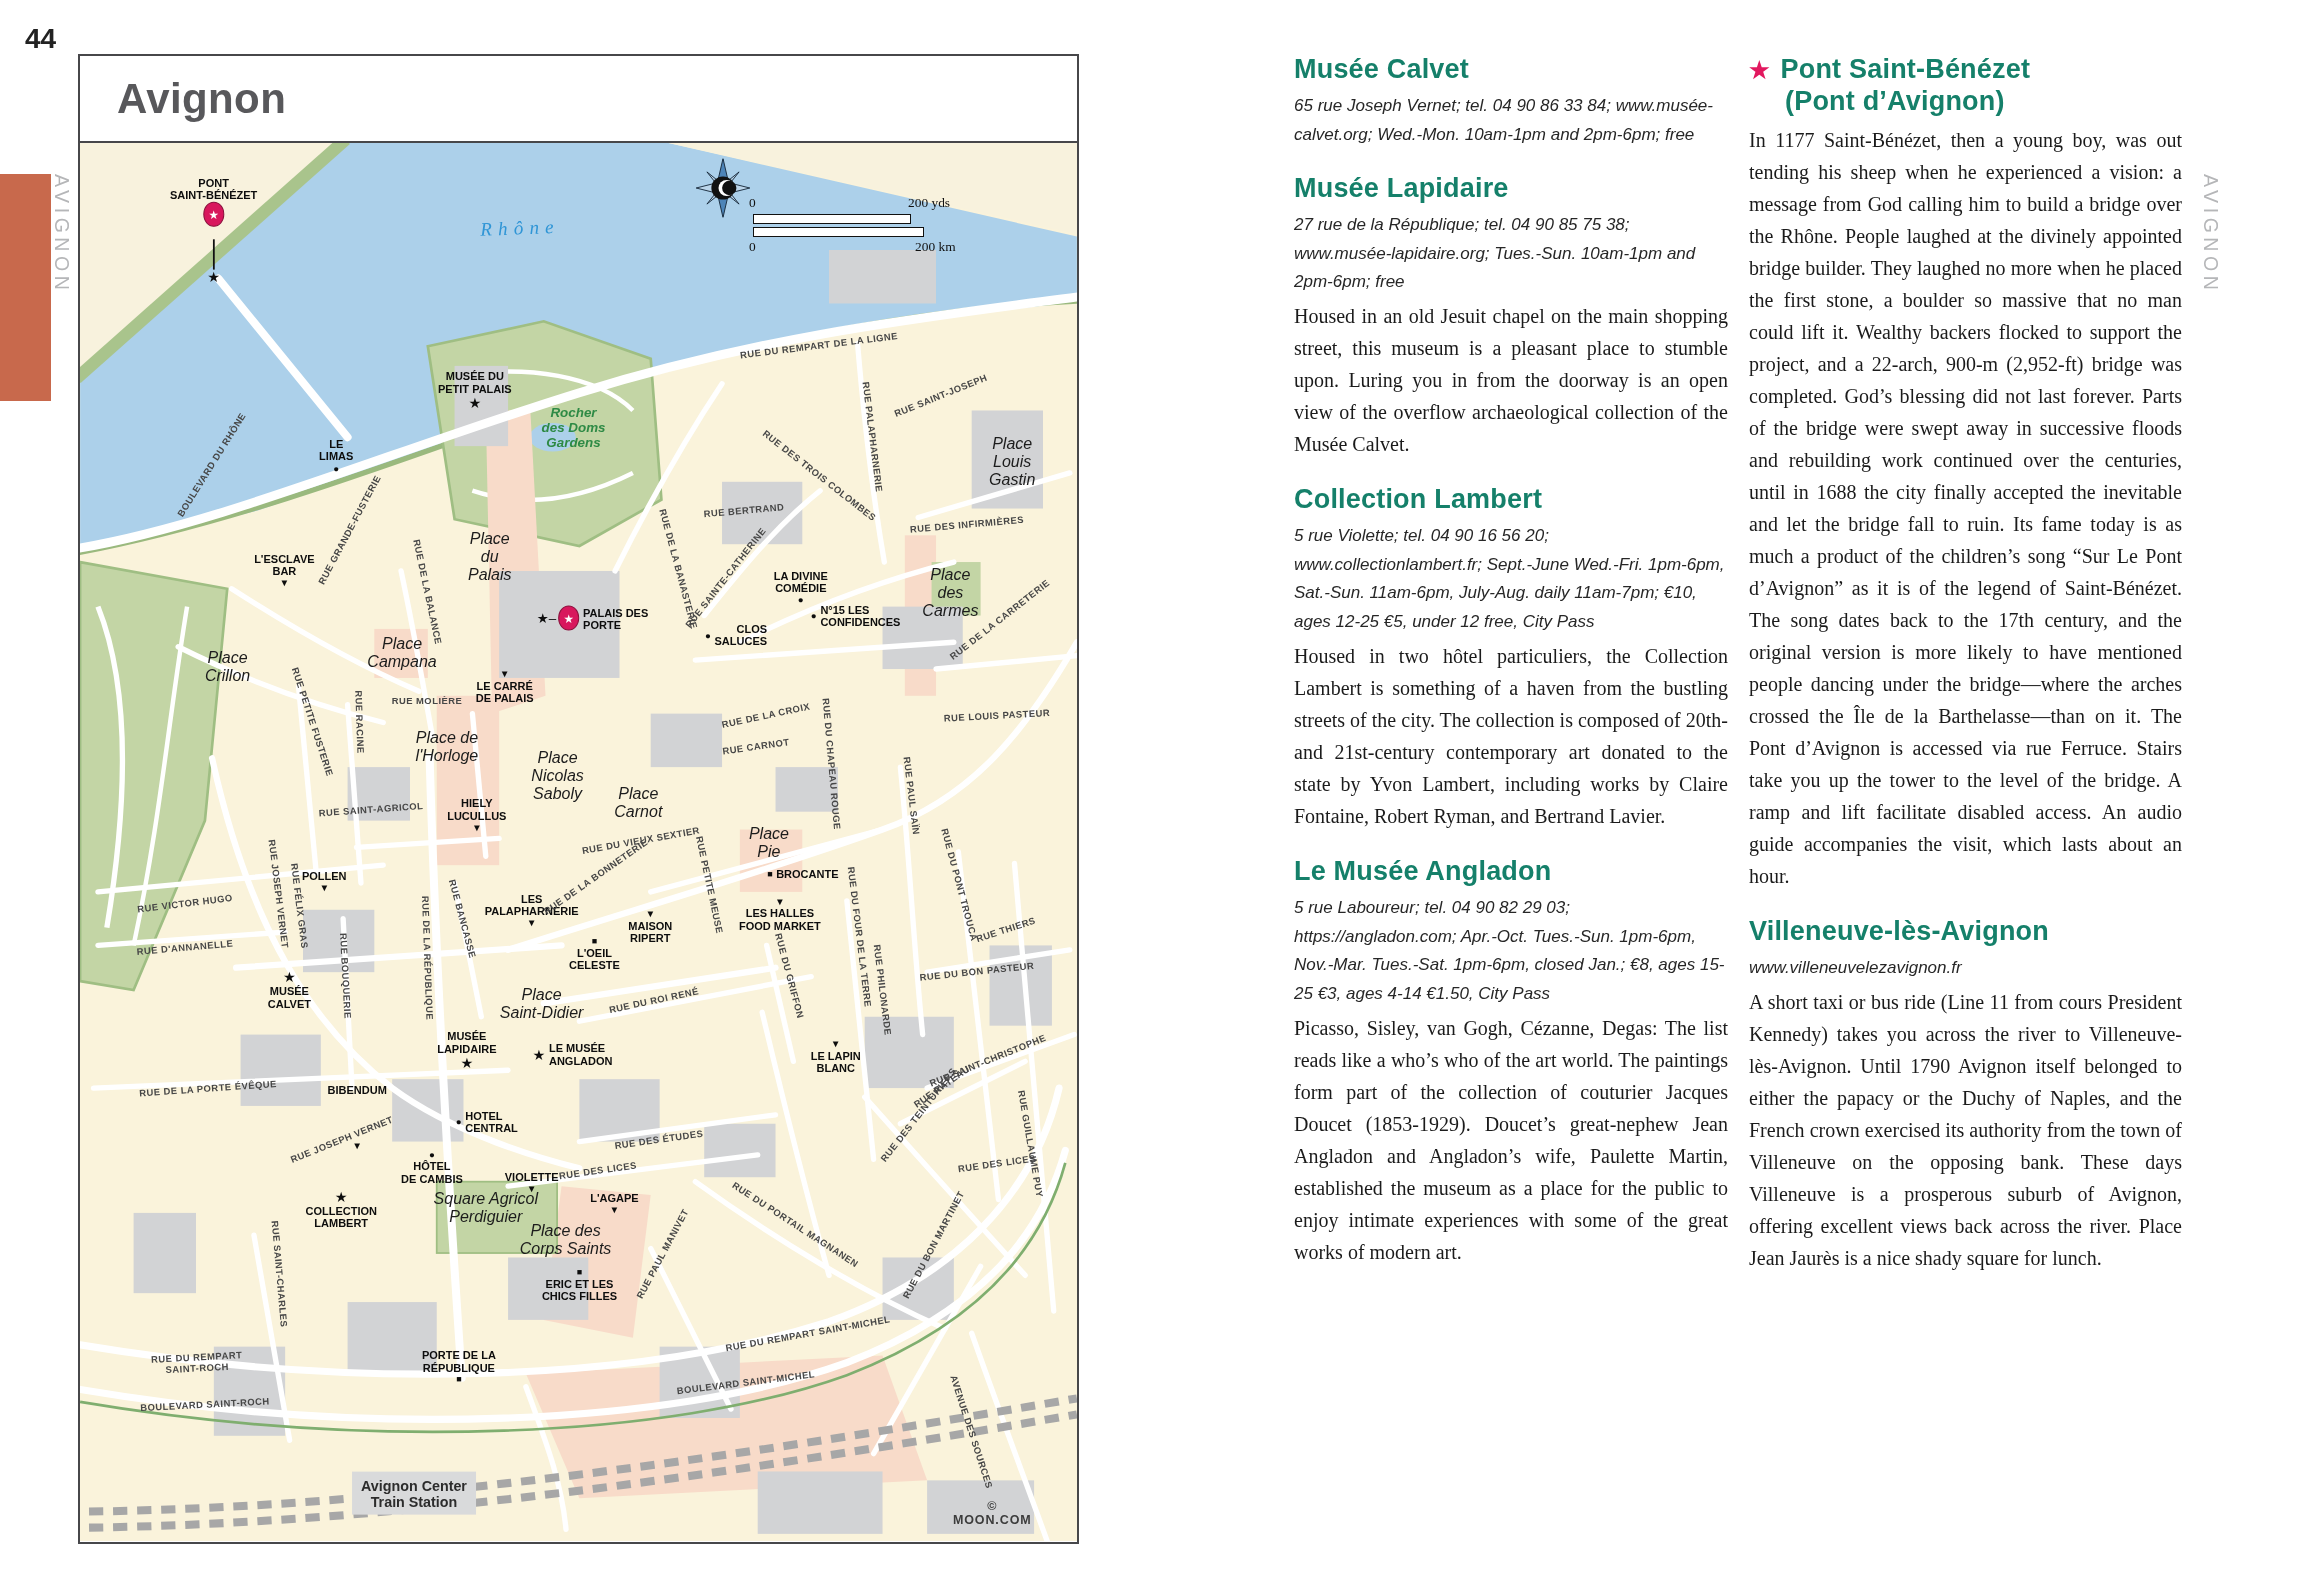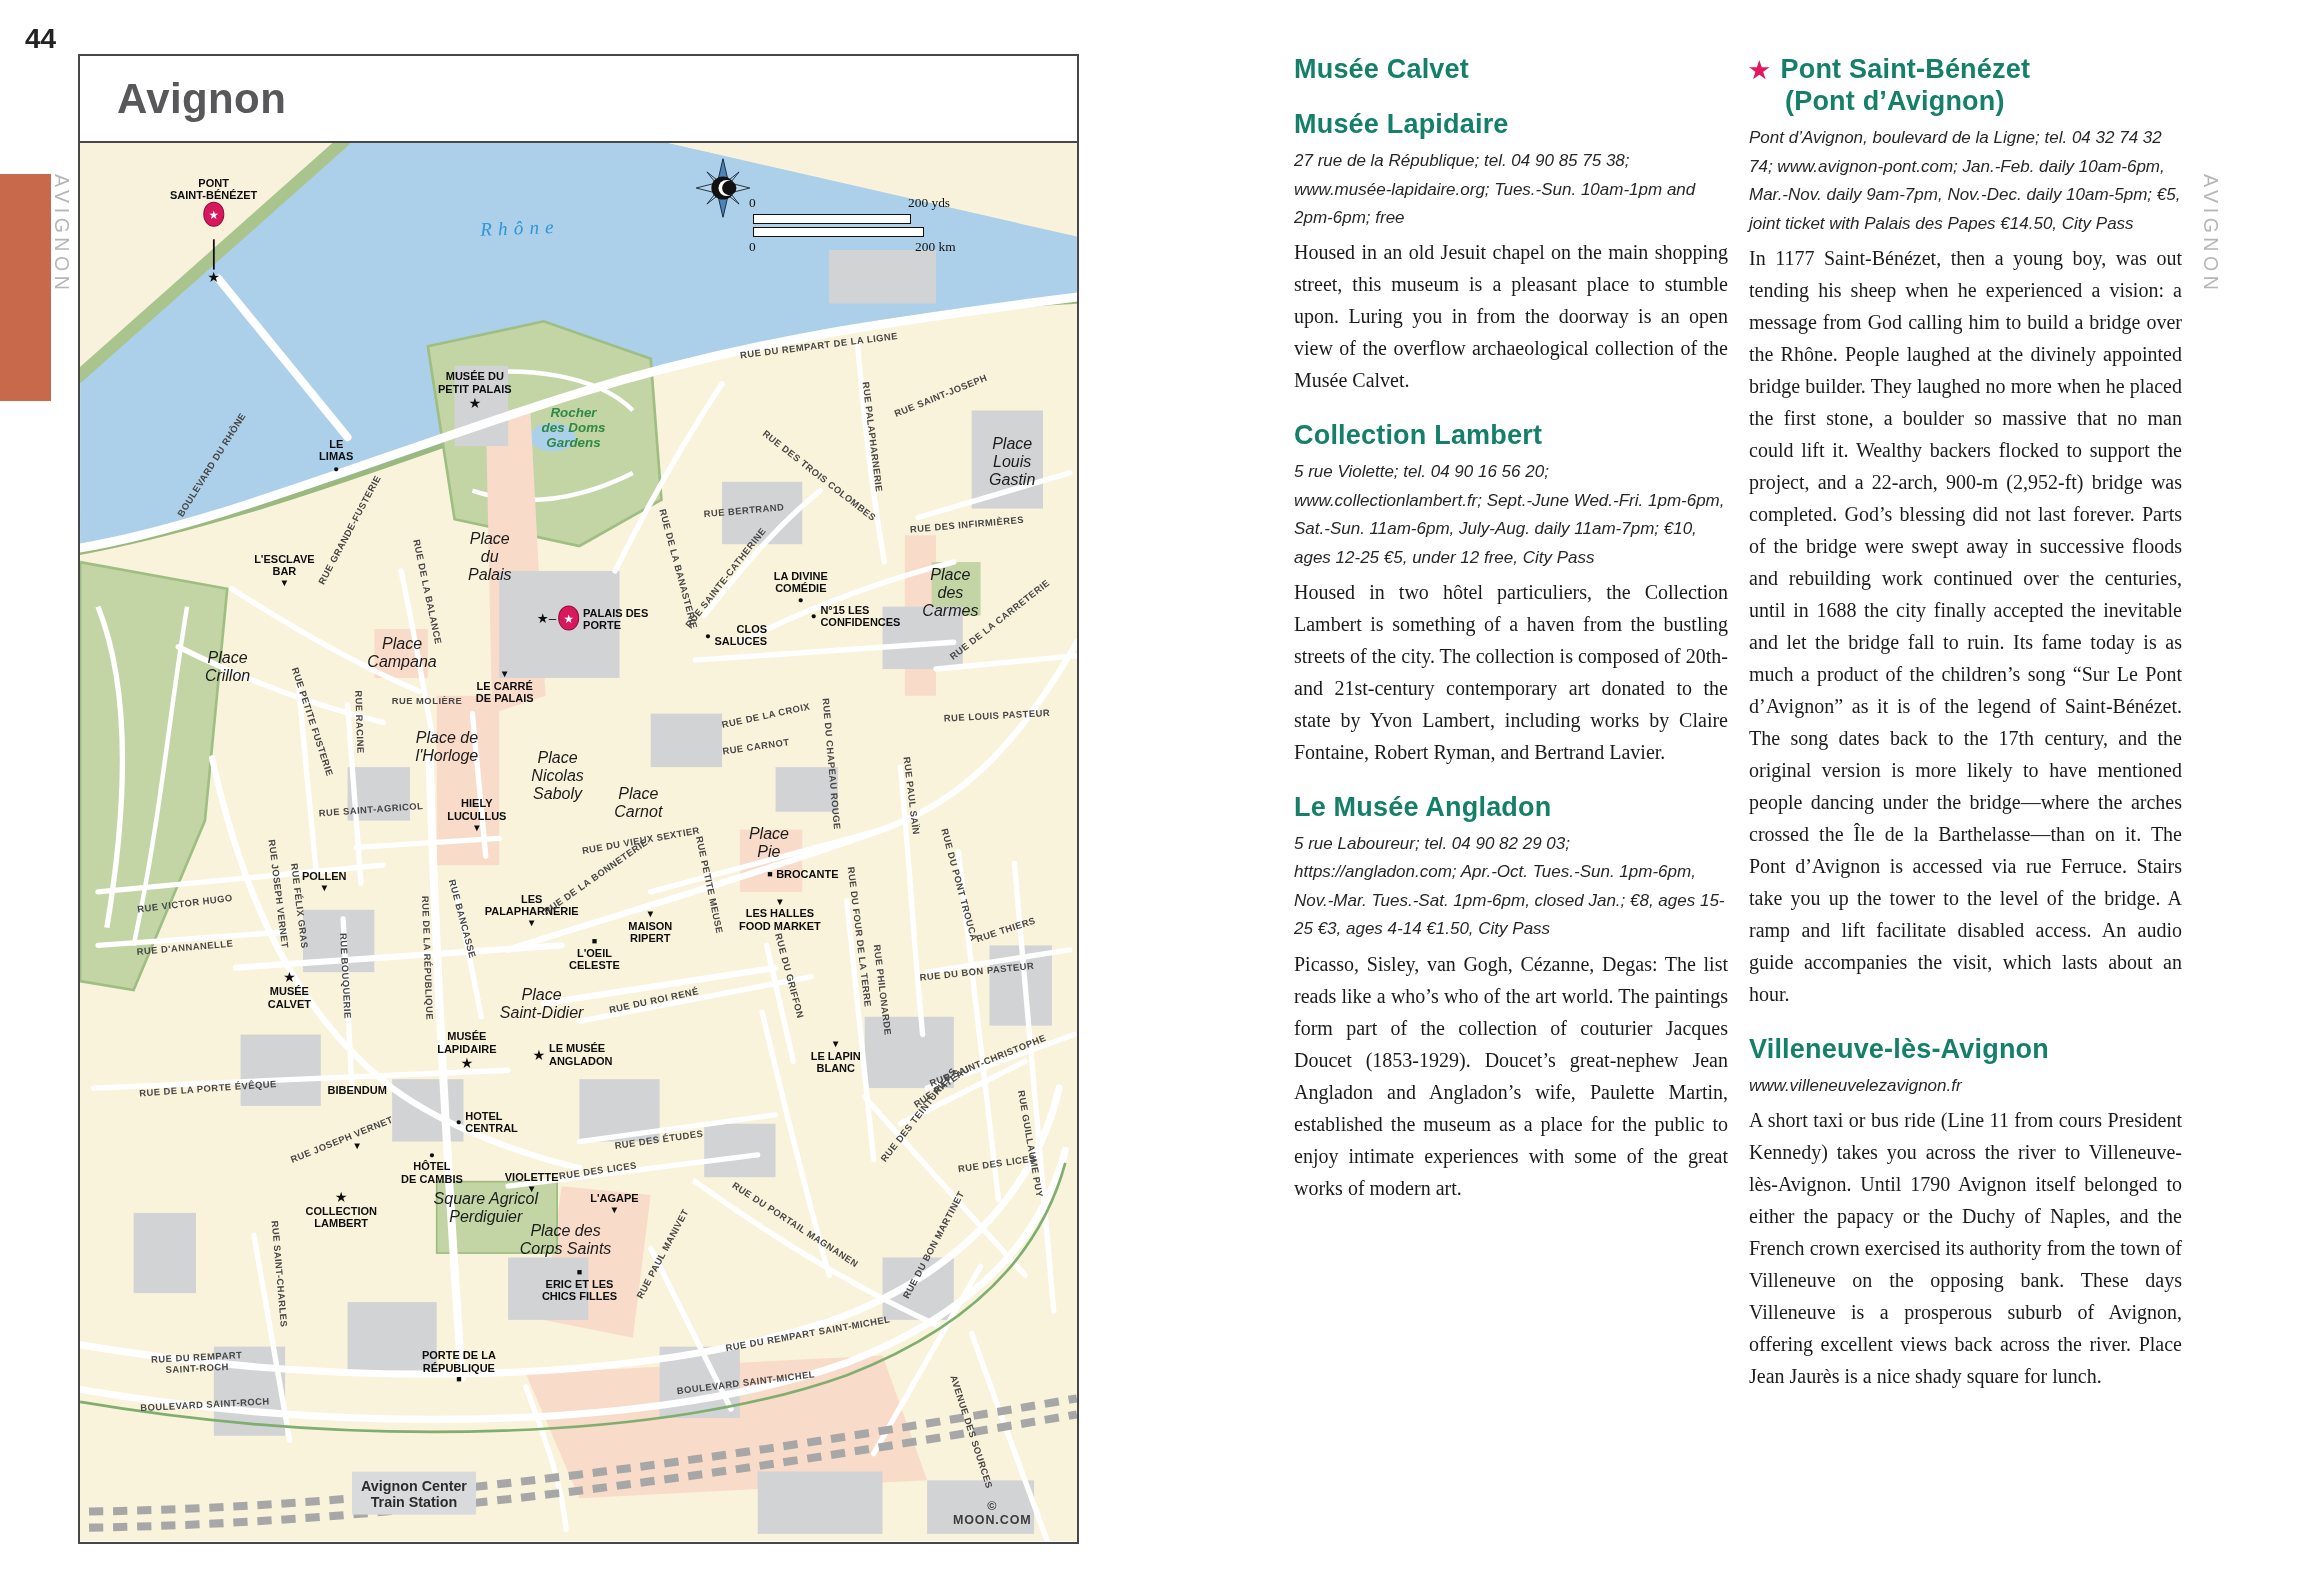--- a/index.html
+++ b/index.html
@@ -366,20 +366,21 @@
           <div class="mlabel station" style="left: 33.5%; top: 96.6%; transform: translate(-50%, -50%) rotate(0deg);"><span class="mtext">Avignon Center
 Train Station</span></div>
           <div class="mlabel credit" style="left: 91.5%; top: 98%; transform: translate(-50%, -50%) rotate(0deg);"><span class="mtext">© MOON.COM</span></div>
         </div>
     </div>
   </div>
 
   <div class="col" style="left:1294px;width:434px;">
     <div class="sec" style="margin-top:18px;">
       <div class="sec-heading">Musée Calvet</div>
+      <div class="sec-details">65 rue Joseph Vernet; tel. 04 90 86 33 84; www.musée-calvet.org; Wed.-Mon. 10am-1pm and 2pm-6pm; free</div>
     </div>
     <div class="sec">
       <div class="sec-heading">Musée Lapidaire</div>
       <div class="sec-details">27 rue de la République; tel. 04 90 85 75 38; www.musée-lapidaire.org; Tues.-Sun. 10am-1pm and 2pm-6pm; free</div>
       <div class="sec-body">Housed in an old Jesuit chapel on the main shopping street, this museum is a pleasant place to stumble upon. Luring you in from the doorway is an open view of the overflow archaeological collection of the Musée Calvet.</div>
     </div>
     <div class="sec">
       <div class="sec-heading">Collection Lambert</div>
       <div class="sec-details">5 rue Violette; tel. 04 90 16 56 20; www.collectionlambert.fr; Sept.-June Wed.-Fri. 1pm-6pm, Sat.-Sun. 11am-6pm, July-Aug. daily 11am-7pm; €10, ages 12-25 €5, under 12 free, City Pass</div>
       <div class="sec-body">Housed in two hôtel particuliers, the Collection Lambert is something of a haven from the bustling streets of the city. The collection is composed of 20th- and 21st-century contemporary art donated to the state by Yvon Lambert, including works by Claire Fontaine, Robert Ryman, and Bertrand Lavier.</div>
@@ -390,21 +391,20 @@
       <div class="sec-body">Picasso, Sisley, van Gogh, Cézanne, Degas: The list reads like a who’s who of the art world. The paintings form part of the collection of couturier Jacques Doucet (1853-1929). Doucet’s great-nephew Jean Angladon and Angladon’s wife, Paulette Martin, established the museum as a place for the public to enjoy intimate experiences with some of the great works of modern art.</div>
     </div>
   </div>
 
   <div class="col" style="left:1749px;width:433px;">
     <div class="sec" style="margin-top:18px;">
       <div class="sec-heading">
         <span class="star">★</span><span>Pont Saint-Bénézet</span>
         <div class="l2">(Pont d’Avignon)</div>
       </div>
-      <div class="sec-details">Pont d’Avignon, boulevard de la Ligne; tel. 04 32 74 32 74; www.avignon-pont.com; Jan.-Feb. daily 10am-6pm, Mar.-Nov. daily 9am-7pm, Nov.-Dec. daily 10am-5pm; €5, joint ticket with Palais des Papes €14.50, City Pass</div>
       <div class="sec-body">In 1177 Saint-Bénézet, then a young boy, was out tending his sheep when he experienced a vision: a message from God calling him to build a bridge over the Rhône. People laughed at the divinely appointed bridge builder. They laughed no more when he placed the first stone, a boulder so massive that no man could lift it. Wealthy backers flocked to support the project, and a 22-arch, 900-m (2,952-ft) bridge was completed. God’s blessing did not last forever. Parts of the bridge were swept away in successive floods and rebuilding work continued over the centuries, until in 1688 the city finally accepted the inevitable and let the bridge fall to ruin. Its fame today is as much a product of the children’s song “Sur Le Pont d’Avignon” as it is of the legend of Saint-Bénézet. The song dates back to the 17th century, and the original version is more likely to have mentioned people dancing under the bridge—where the arches crossed the Île de la Barthelasse—than on it. The Pont d’Avignon is accessed via rue Ferruce. Stairs take you up the tower to the level of the bridge. A ramp and lift facilitate disabled access. An audio guide accompanies the visit, which lasts about an hour.</div>
     </div>
     <div class="sec">
       <div class="sec-heading">Villeneuve-lès-Avignon</div>
       <div class="sec-details">www.villeneuvelezavignon.fr</div>
       <div class="sec-body">A short taxi or bus ride (Line 11 from cours President Kennedy) takes you across the river to Villeneuve-lès-Avignon. Until 1790 Avignon itself belonged to either the papacy or the Duchy of Naples, and the French crown exercised its authority from the town of Villeneuve on the opposing bank. These days Villeneuve is a prosperous suburb of Avignon, offering excellent views back across the river. Place Jean Jaurès is a nice shady square for lunch.</div>
     </div>
   </div>
 
 </div>

